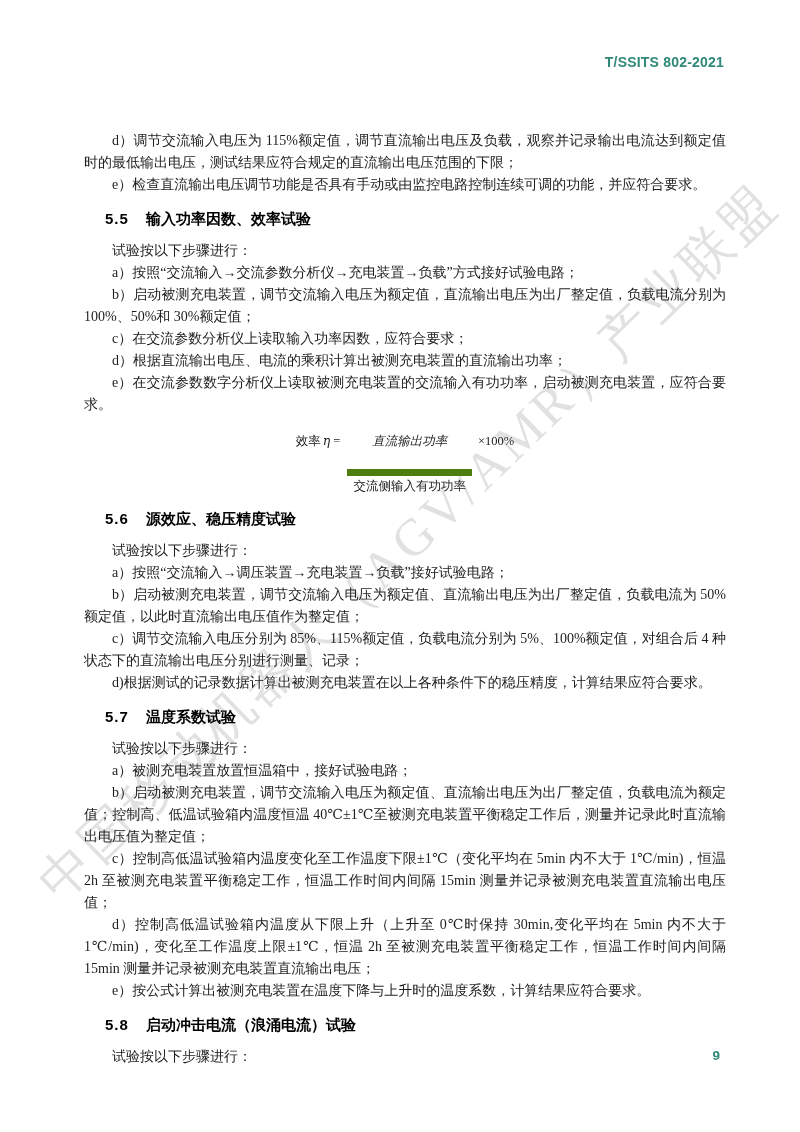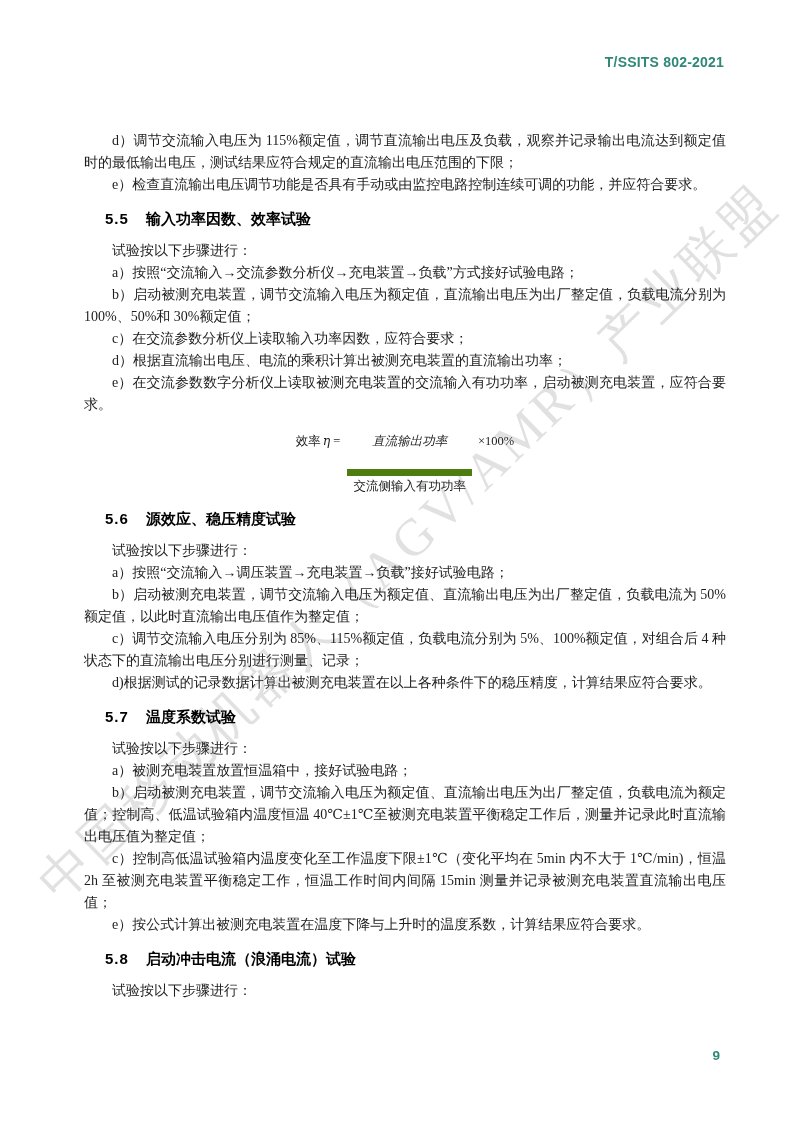--- a/index.html
+++ b/index.html
@@ -141,20 +141,21 @@
     <p class="para">d)根据测试的记录数据计算出被测充电装置在以上各种条件下的稳压精度，计算结果应符合要求。</p>
 
     <h2 class="heading">
       <span class="h-num">5.7</span>
       <span class="h-title">温度系数试验</span>
     </h2>
     <p class="para">试验按以下步骤进行：</p>
     <p class="para">a）被测充电装置放置恒温箱中，接好试验电路；</p>
     <p class="para">b）启动被测充电装置，调节交流输入电压为额定值、直流输出电压为出厂整定值，负载电流为额定值；控制高、低温试验箱内温度恒温 40℃±1℃至被测充电装置平衡稳定工作后，测量并记录此时直流输出电压值为整定值；</p>
     <p class="para">c）控制高低温试验箱内温度变化至工作温度下限±1℃（变化平均在 5min 内不大于 1℃/min)，恒温 2h 至被测充电装置平衡稳定工作，恒温工作时间内间隔 15min 测量并记录被测充电装置直流输出电压值；</p>
+    <p class="para">d）控制高低温试验箱内温度从下限上升（上升至 0℃时保持 30min,变化平均在 5min 内不大于 1℃/min)，变化至工作温度上限±1℃，恒温 2h 至被测充电装置平衡稳定工作，恒温工作时间内间隔 15min 测量并记录被测充电装置直流输出电压；</p>
     <p class="para">e）按公式计算出被测充电装置在温度下降与上升时的温度系数，计算结果应符合要求。</p>
 
     <h2 class="heading">
       <span class="h-num">5.8</span>
       <span class="h-title">启动冲击电流（浪涌电流）试验</span>
     </h2>
     <p class="para">试验按以下步骤进行：</p>
 
   </div>
 

